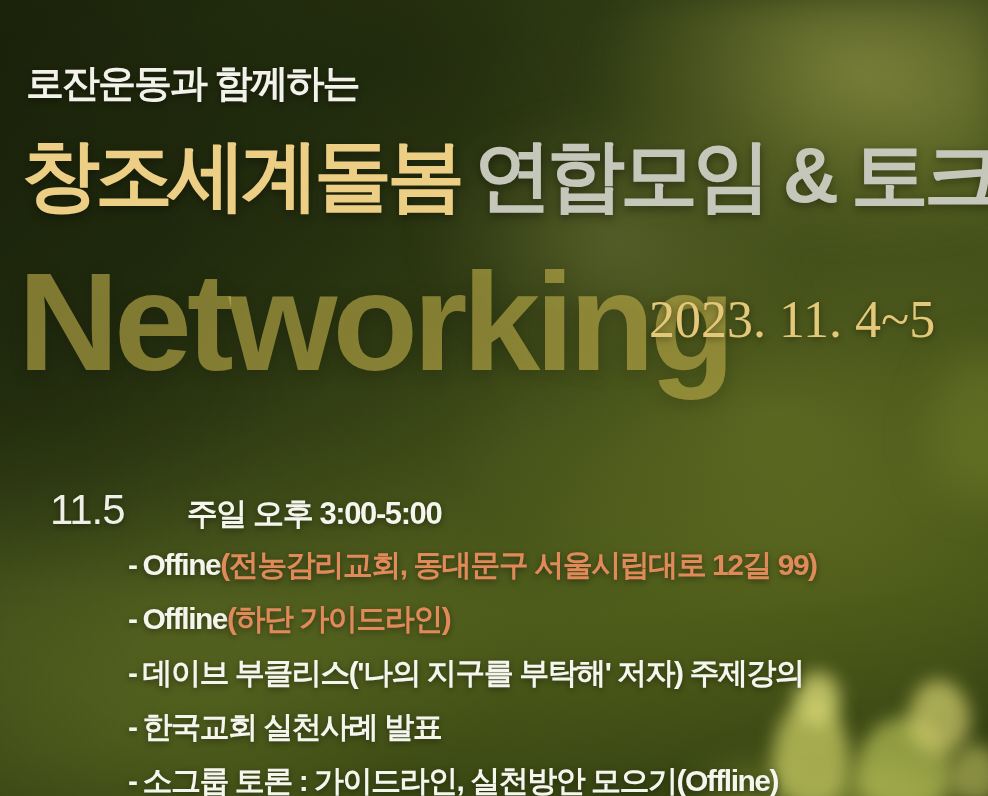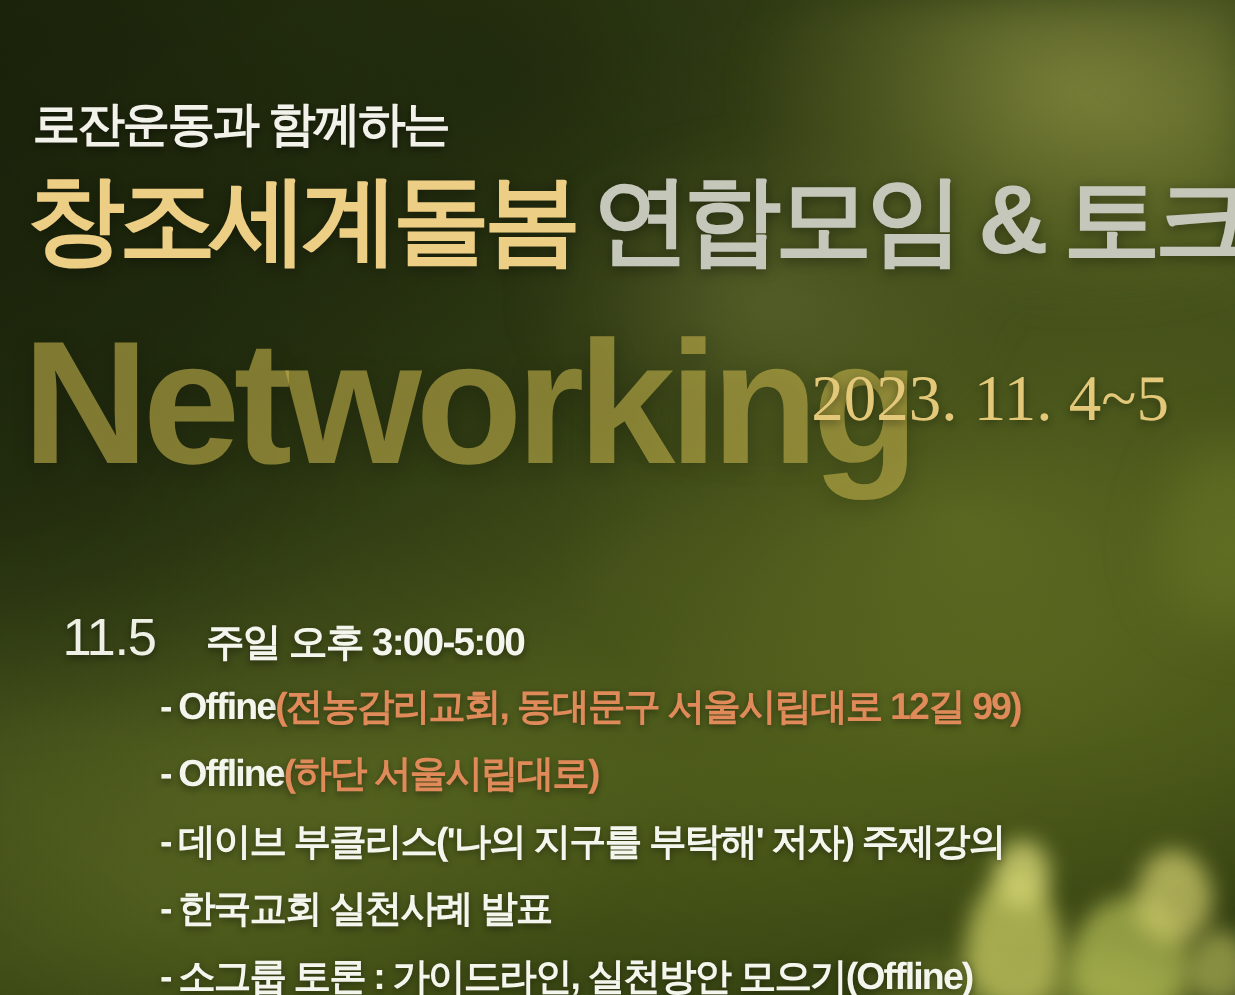--- a/index.html
+++ b/index.html
@@ -74,21 +74,20 @@
   .kicker {
     position: absolute;
     left: 26px;
     top: 58px;
     font-size: 38px;
     font-weight: 700;
     letter-spacing: -2px;
     color: #f2f2ea;
     text-shadow: 0 2px 6px rgba(0,0,0,0.45);
     white-space: nowrap;
-    margin-top: 16px;
   }
   .headline {
     position: absolute;
     left: 22px;
     top: 136px;
     white-space: nowrap;
     font-size: 78px;
     font-weight: 700;
     letter-spacing: -5px;
     line-height: 1;
@@ -124,20 +123,21 @@
   
   #schedule {
     position: absolute;
     left: 50px;
     top: 486px;
     width: 900px;
   }
   #schedule-head {
     display: flex;
     align-items: baseline;
+    gap: 22px;
     white-space: nowrap;
   }
   #schedule-day {
     font-size: 42px;
     font-weight: 300;
     color: #eef0e6;
     letter-spacing: -1px;
     text-shadow: 0 2px 6px rgba(0,0,0,0.40);
   }
   #schedule-time {
@@ -205,21 +205,21 @@
       <div id="schedule-head">
         <span id="schedule-day">11.5</span>
         <span id="schedule-time">주일 오후 3:00-5:00</span>
       </div>
 
       <ul id="schedule-list">
         <li>
           <span class="dash">-</span><span>Offine</span><span class="accent">(전농감리교회, 동대문구 서울시립대로 12길 99)</span>
         </li>
         <li>
-          <span class="dash">-</span><span>Offline</span><span class="accent">(하단 서울시립대로)</span>
+          <span class="dash">-</span><span>Offline</span><span class="accent">(하단 가이드라인)</span>
         </li>
         <li>
           <span class="dash">-</span><span>데이브 부클리스('나의 지구를 부탁해' 저자) 주제강의</span><span class="accent"></span>
         </li>
         <li>
           <span class="dash">-</span><span>한국교회 실천사례 발표</span><span class="accent"></span>
         </li>
         <li>
           <span class="dash">-</span><span>소그룹 토론 : 가이드라인, 실천방안 모으기(Offline)</span><span class="accent"></span>
         </li>

